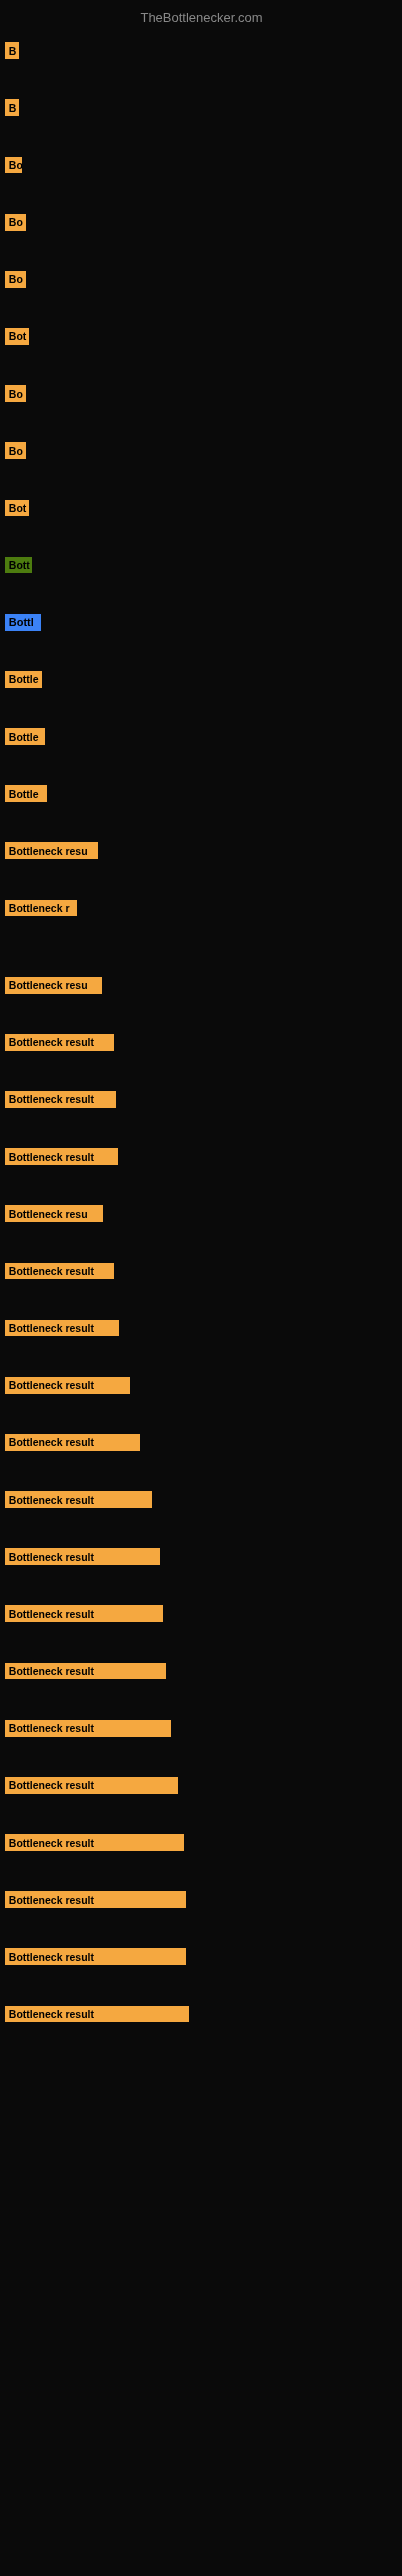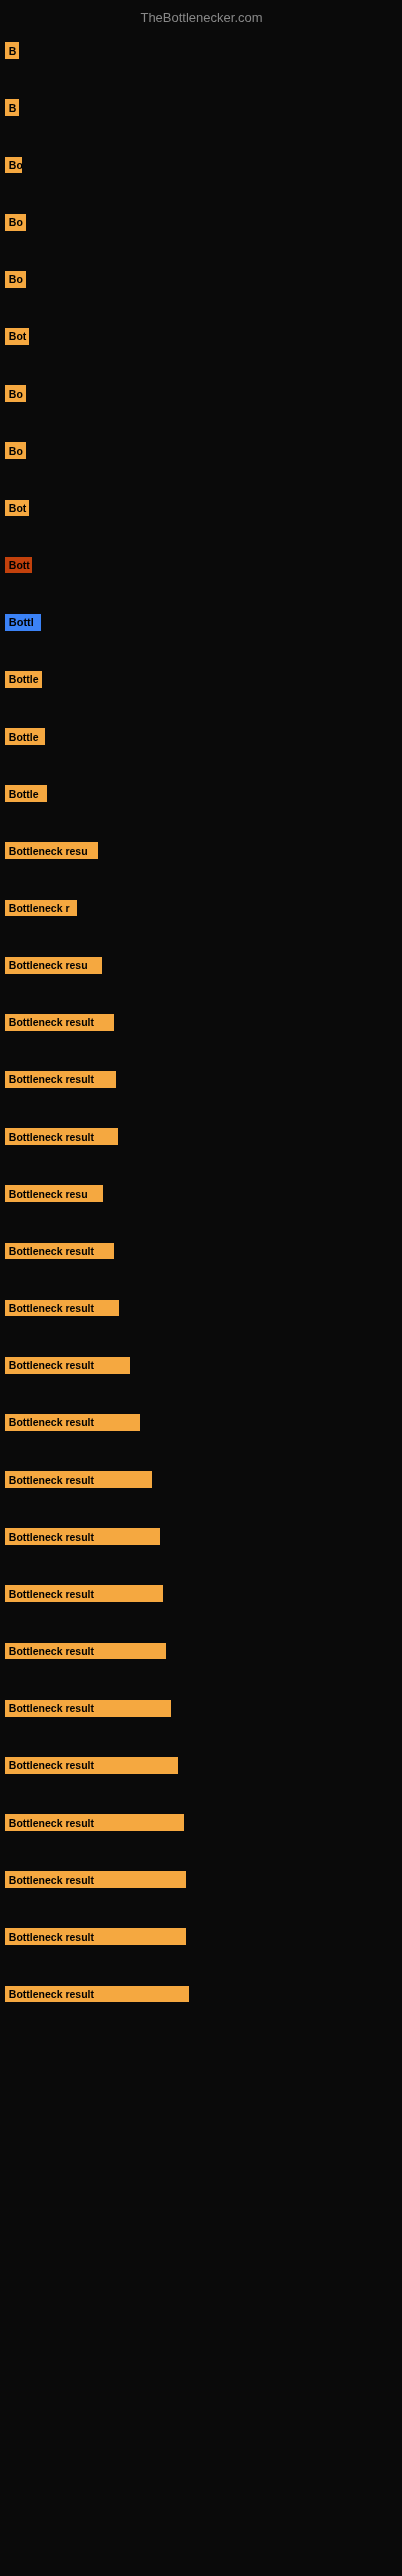--- a/index.html
+++ b/index.html
@@ -51,38 +51,38 @@
     <div style="display: flex; align-items: center; margin-bottom: 34px; padding: 3.2px 4.8px;">
       <span style="background-color: rgb(245, 168, 64); color: rgb(0, 0, 0); font-size: 10.5px; font-weight: bold; padding: 2.4px 4px; display: inline-block; width: 21px; overflow: hidden; white-space: nowrap;">Bo</span>
     </div>
     <div style="display: flex; align-items: center; margin-bottom: 34px; padding: 3.2px 4.8px;">
       <span style="background-color: rgb(245, 168, 64); color: rgb(0, 0, 0); font-size: 10.5px; font-weight: bold; padding: 2.4px 4px; display: inline-block; width: 21px; overflow: hidden; white-space: nowrap;">Bo</span>
     </div>
     <div style="display: flex; align-items: center; margin-bottom: 34px; padding: 3.2px 4.8px;">
       <span style="background-color: rgb(245, 168, 64); color: rgb(0, 0, 0); font-size: 10.5px; font-weight: bold; padding: 2.4px 4px; display: inline-block; width: 24px; overflow: hidden; white-space: nowrap;">Bot</span>
     </div>
     <div style="display: flex; align-items: center; margin-bottom: 34px; padding: 3.2px 4.8px;">
-      <span style="background-color: #c2410c; color: rgb(0, 0, 0); font-size: 10.5px; font-weight: bold; padding: 2.4px 4px; display: inline-block; width: 27px; overflow: hidden; white-space: nowrap;">Bott</span>
+      <span style="background-color: #4d7c0f; color: rgb(0, 0, 0); font-size: 10.5px; font-weight: bold; padding: 2.4px 4px; display: inline-block; width: 27px; overflow: hidden; white-space: nowrap;">Bott</span>
     </div>
     <div style="display: flex; align-items: center; margin-bottom: 34px; padding: 3.2px 4.8px;">
       <span style="background-color: #3b82f6; color: rgb(0, 0, 0); font-size: 11px; font-weight: bold; padding: 2.4px 4px; display: inline-block; width: 36px; overflow: hidden; white-space: nowrap;">Bottl</span>
     </div>
     <div style="display: flex; align-items: center; margin-bottom: 34px; padding: 3.2px 4.8px;">
       <span style="background-color: rgb(245, 168, 64); color: rgb(0, 0, 0); font-size: 10.5px; font-weight: bold; padding: 2.4px 4px; display: inline-block; width: 37px; overflow: hidden; white-space: nowrap;">Bottle</span>
     </div>
     <div style="display: flex; align-items: center; margin-bottom: 34px; padding: 3.2px 4.8px;">
       <span style="background-color: rgb(245, 168, 64); color: rgb(0, 0, 0); font-size: 10.5px; font-weight: bold; padding: 2.4px 4px; display: inline-block; width: 40px; overflow: hidden; white-space: nowrap;">Bottle</span>
     </div>
     <div style="display: flex; align-items: center; margin-bottom: 34px; padding: 3.2px 4.8px;">
       <span style="background-color: rgb(245, 168, 64); color: rgb(0, 0, 0); font-size: 10.5px; font-weight: bold; padding: 2.4px 4px; display: inline-block; width: 42px; overflow: hidden; white-space: nowrap;">Bottle</span>
     </div>
     <div style="display: flex; align-items: center; margin-bottom: 34px; padding: 3.2px 4.8px;">
       <span style="background-color: rgb(245, 168, 64); color: rgb(0, 0, 0); font-size: 10.5px; font-weight: bold; padding: 2.4px 4px; display: inline-block; width: 93px; overflow: hidden; white-space: nowrap;">Bottleneck resu</span>
     </div>
-    <div style="display: flex; align-items: center; margin-bottom: 34px; padding: 3.2px 4.8px;">
+    <div style="display: flex; align-items: center; margin-bottom: 54px; padding: 3.2px 4.8px;">
       <span style="background-color: rgb(245, 168, 64); color: rgb(0, 0, 0); font-size: 10.5px; font-weight: bold; padding: 2.4px 4px; display: inline-block; width: 72px; overflow: hidden; white-space: nowrap;">Bottleneck r</span>
     </div>
     <div style="display: flex; align-items: center; margin-bottom: 34px; padding: 3.2px 4.8px;">
       <span style="background-color: rgb(245, 168, 64); color: rgb(0, 0, 0); font-size: 10.5px; font-weight: bold; padding: 2.4px 4px; display: inline-block; width: 97px; overflow: hidden; white-space: nowrap;">Bottleneck resu</span>
     </div>
     <div style="display: flex; align-items: center; margin-bottom: 34px; padding: 3.2px 4.8px;">
       <span style="background-color: rgb(245, 168, 64); color: rgb(0, 0, 0); font-size: 10.5px; font-weight: bold; padding: 2.4px 4px; display: inline-block; width: 109px; overflow: hidden; white-space: nowrap;">Bottleneck result</span>
     </div>
     <div style="display: flex; align-items: center; margin-bottom: 34px; padding: 3.2px 4.8px;">
       <span style="background-color: rgb(245, 168, 64); color: rgb(0, 0, 0); font-size: 10.5px; font-weight: bold; padding: 2.4px 4px; display: inline-block; width: 111px; overflow: hidden; white-space: nowrap;">Bottleneck result</span>

